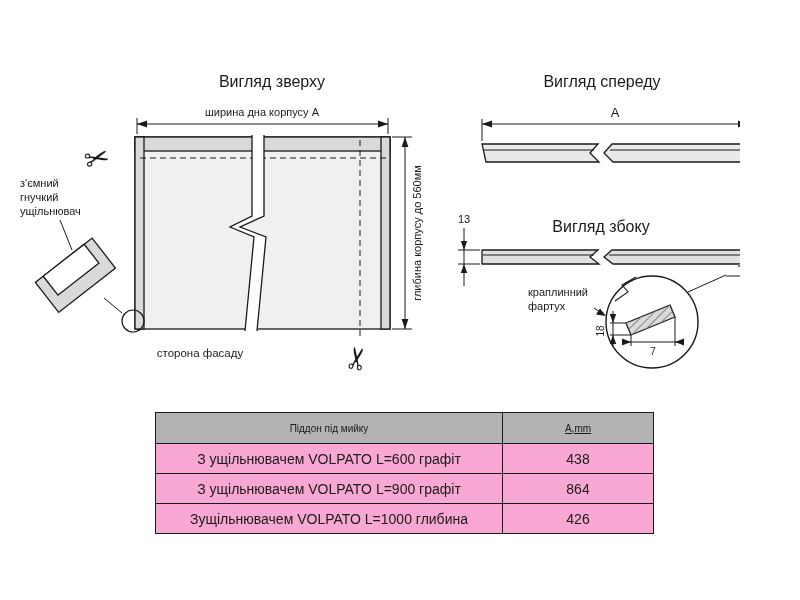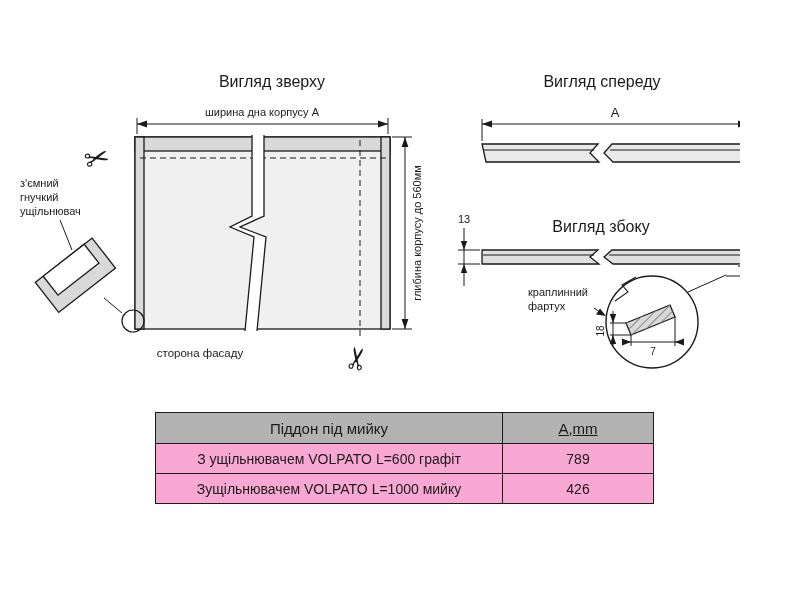--- a/index.html
+++ b/index.html
@@ -2,21 +2,21 @@
 <html><head>
 <meta charset="utf-8">
 <style>
   html,body{margin:0;padding:0;background:#fff;}
   .page{position:relative;width:740px;height:600px;background:#ffffff;overflow:hidden;
         font-family:"Liberation Sans",sans-serif;color:#1a1a1a;margin-top:24px;}
   svg text{font-family:"Liberation Sans",sans-serif;fill:#1a1a1a;}
   .size-table{position:absolute;left:155px;top:388px;width:496px;border-collapse:collapse;
               table-layout:fixed;}
   .size-table th,.size-table td{border:1.6px solid #1a1a1a;text-align:center;padding:0;}
-  .size-table th{background:#b3b3b3;height:30px;font-size:15px;font-weight:normal;}
+  .size-table th{background:#b3b3b3;height:30px;font-size:10px;font-weight:normal;}
   .size-table td{height:29px;font-size:14px;background:#f9a8d4;}
   .size-table .col-name{width:346px;}
   .size-table .col-a{width:150px;text-decoration:underline;}
 </style>
 </head>
 <body>
 
 <div class="page">
 
   <svg width="800" height="600" viewBox="0 0 800 600">
@@ -140,22 +140,26 @@
   <table class="size-table">
     <thead>
       <tr>
         <th class="col-name">Піддон під мийку</th>
         <th class="col-a">A,mm</th>
       </tr>
     </thead>
     <tbody>
       <tr>
         <td>З ущільнювачем VOLPATO L=600 графіт</td>
-        <td>789</td>
+        <td>438</td>
       </tr>
       <tr>
-        <td>Зущільнювачем VOLPATO L=1000 мийку</td>
+        <td>З ущільнювачем  VOLPATO L=900 графіт</td>
+        <td>864</td>
+      </tr>
+      <tr>
+        <td>Зущільнювачем VOLPATO L=1000 глибина</td>
         <td>426</td>
       </tr>
     </tbody>
   </table>
 
 </div>
 
 </body></html>

